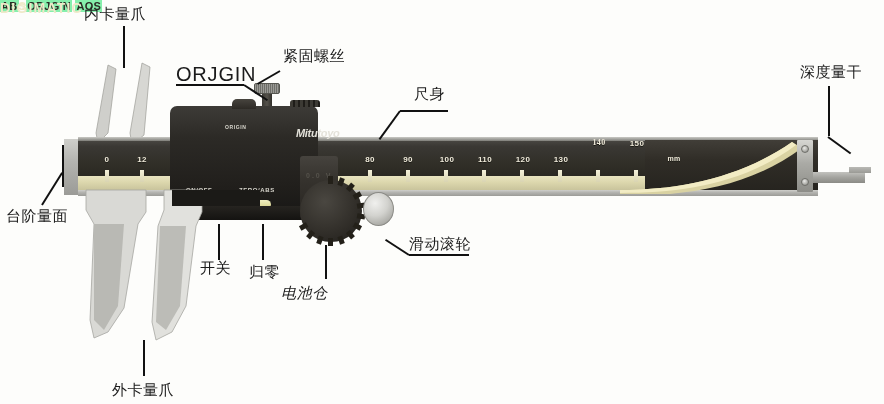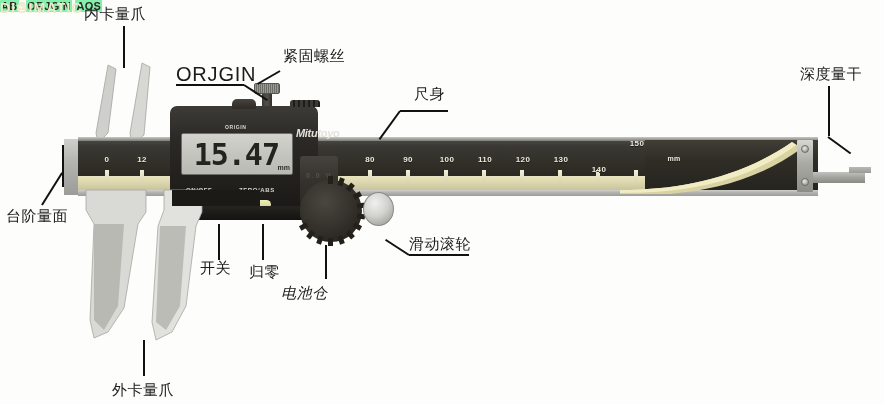--- a/index.html
+++ b/index.html
@@ -260,21 +260,21 @@
     <div class="ticklabel" style="left:408px;top:155px;">90</div>
     <div class="tick" style="left:444px;top:170px;height:12px;"></div>
     <div class="ticklabel" style="left:447px;top:155px;">100</div>
     <div class="tick" style="left:482px;top:170px;height:12px;"></div>
     <div class="ticklabel" style="left:485px;top:155px;">110</div>
     <div class="tick" style="left:520px;top:170px;height:12px;"></div>
     <div class="ticklabel" style="left:523px;top:155px;">120</div>
     <div class="tick" style="left:558px;top:170px;height:12px;"></div>
     <div class="ticklabel" style="left:561px;top:155px;">130</div>
     <div class="tick" style="left:596px;top:170px;height:12px;"></div>
-    <div class="ticklabel" style="left:599px;top:165px;">140</div>
+    <div class="ticklabel" style="left:599px;top:138px;font-family:Liberation Serif, serif;">140</div>
     <div class="tick" style="left:634px;top:170px;height:12px;"></div>
     <div class="ticklabel" style="left:637px;top:139px;">150</div>
     <div class="ticklabel" style="left:674px;top:155px;font-size:7px;">mm</div>
 
     <div id="logo-abs">
       <span class="inv">AB</span><span>S</span><span class="inv">ORJGIN</span>&nbsp;<span class="inv">AOS</span>
     </div>
     <div id="logo-digi">DIGIMATIC</div>
 
     <div class="endcap" style="left:797px;top:140px;width:16px;height:52px;"></div>
@@ -286,24 +286,20 @@
 
     <div id="head" style="left:170px;top:106px;width:148px;height:106px;"></div>
 
     <div style="position:absolute;left:232px;top:99px;width:24px;height:10px;background:linear-gradient(180deg,#47443e,#2d2a25);border-radius:5px 5px 0 0;"></div>
 
     <div style="position:absolute;left:290px;top:100px;width:30px;height:7px;background:repeating-linear-gradient(90deg,#3c3a34 0px,#3c3a34 3px,#1f1d19 3px,#1f1d19 5px);border-radius:3px 3px 0 0;"></div>
 
     <div id="screw-stem" style="left:262px;top:92px;width:10px;height:14px;"></div>
     <div id="screw" style="left:254px;top:83px;width:26px;height:11px;"></div>
 
-    <div id="lcd" style="left:181px;top:133px;width:112px;height:42px;">
-      <div id="lcd-value">15.47</div>
-      <div id="lcd-unit">mm</div>
-    </div>
 
     <div class="headtext" style="left:225px;top:124px;font-size:5px;">ORIGIN</div>
 
     <div id="brand" style="left:296px;top:127px;">Mitutoyo</div>
 
     <div class="headtext" style="left:186px;top:187px;">ON/OFF</div>
     <div class="headtext" style="left:239px;top:187px;">ZERO/ABS</div>
 
     <div class="btn" id="btn-onoff" style="left:190px;top:200px;width:24px;"></div>
     <div class="btn" id="btn-zero" style="left:247px;top:200px;width:24px;"></div>
@@ -355,21 +351,21 @@
   <div class="lead h" style="left:176px;top:84px;width:68px;"></div>
   <div class="diag" style="left:244px;top:84px;width:28px;transform:rotate(33deg);"></div>
 
   <div class="anno" style="left:283px;top:48px;">紧固螺丝</div>
   <div class="diag" style="left:280px;top:70px;width:26px;transform:rotate(150deg);"></div>
 
   <div class="anno" style="left:414px;top:86px;">尺身</div>
   <div class="lead h" style="left:400px;top:110px;width:48px;"></div>
   <div class="diag" style="left:400px;top:110px;width:35px;transform:rotate(126deg);"></div>
 
-  <div class="anno" style="left:800px;top:66px;">深度量干</div>
+  <div class="anno" style="left:800px;top:66px;font-family:Liberation Mono, monospace;">深度量干</div>
   <div class="lead v" style="left:828px;top:86px;height:50px;"></div>
   <div class="diag" style="left:828px;top:136px;width:28px;transform:rotate(36deg);"></div>
 
   <div class="anno" style="left:6px;top:208px;">台阶量面</div>
   <div class="diag" style="left:42px;top:204px;width:38px;transform:rotate(-58deg);"></div>
   <div class="lead v" style="left:62px;top:145px;height:42px;"></div>
 
   <div class="anno" style="left:200px;top:260px;">开关</div>
   <div class="lead v" style="left:218px;top:224px;height:36px;"></div>
 

